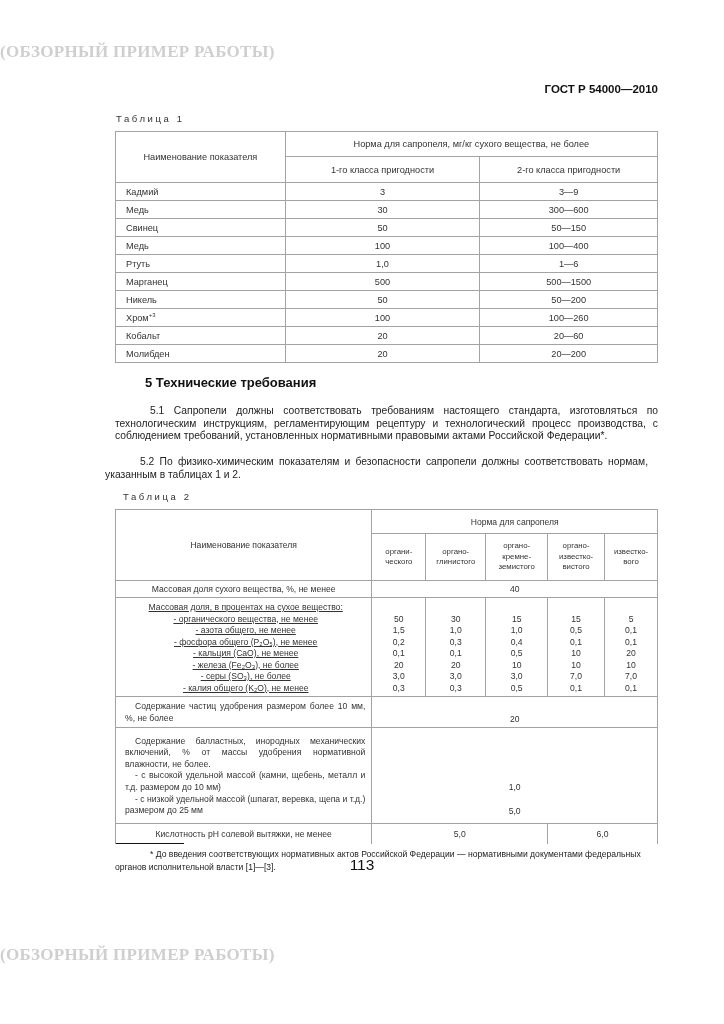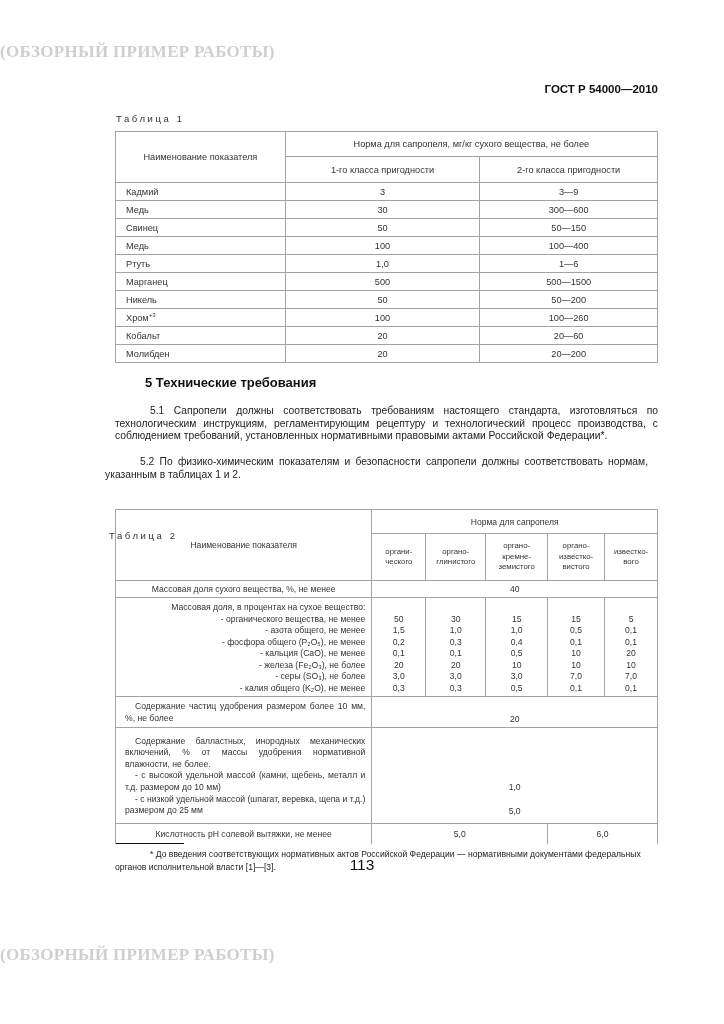--- a/index.html
+++ b/index.html
@@ -12,21 +12,21 @@
   .gost { right: 66px; top: 83px; font-weight: bold; font-size: 11.5px; color: #111; }
   .tcap { font-size: 9.5px; letter-spacing: 2.6px; color: #333; }
   table.doc { border-collapse: collapse; position: absolute; font-size: 9.2px; color: #333; }
   table.doc td { border: 1px solid #a3a3a3; padding: 0; vertical-align: middle; }
   .center { text-align: center; }
   .tl1 td { height: 17px; }
   .name { padding-left: 10px !important; }
   .section { font-weight: bold; font-size: 13px; color: #111; }
   .para { font-size: 10.3px; line-height: 12.6px; color: #222; text-align: justify; }
   .indent { text-indent: 35px; }
-  .list { text-align: right; padding: 4px 6px 2px 10px !important; line-height: 11.5px; vertical-align: top !important; }
+  .list { text-align: center; padding: 4px 6px 2px 10px !important; line-height: 11.5px; vertical-align: top !important; text-decoration: underline; }
   .numcol { text-align: center; line-height: 11.5px; vertical-align: top !important; padding-top: 15.5px !important; }
   .just { text-align: justify; padding: 4px 6px 3px 9px !important; line-height: 11.6px; }
   .fn-line { position: absolute; left: 116px; top: 843px; width: 68px; border-top: 1.4px solid #111; }
   .footnote { font-size: 8.6px; line-height: 12.8px; color: #222; }
   .pagenum { font-size: 15.5px; color: #111; }
   .thick-top td { border-top: 2px solid #111; margin-top: 44px; }
 </style>
 </head>
 <body>
 
@@ -102,21 +102,21 @@
     <td class="center">20—200</td>
   </tr>
 </tbody>
   </table>
 
 <div class="abs section" style="left:145px; top:375px;">5  Технические требования</div>
 
 <div class="abs para indent" style="left:115px; top:405px; width:543px;">5.1  Сапропели должны соответствовать требованиям настоящего стандарта, изготовляться по технологическим инструкциям, регламентирующим рецептуру и технологический процесс производства, с соблюдением требований, установленных нормативными правовыми актами Российской Федерации*.</div>
 <div class="abs para indent" style="left:105px; top:456px; width:543px;">5.2  По физико-химическим показателям и безопасности сапропели должны соответствовать нормам, указанным в таблицах 1 и 2.</div>
 
-<div class="abs tcap" style="left:109px; top:491px;margin-top:39px;">Таблица 2</div>
+<div class="abs tcap" style="left:123px; top:491px;">Таблица 2</div>
 
 <table class="doc" style="left:115px; top:509px; width:543px; font-size:8.6px;">
   <colgroup>
     <col style="width:257px">
       <col style="width:54px">
       <col style="width:60px">
       <col style="width:62px">
       <col style="width:57px">
       <col style="width:53px">
   </colgroup>

